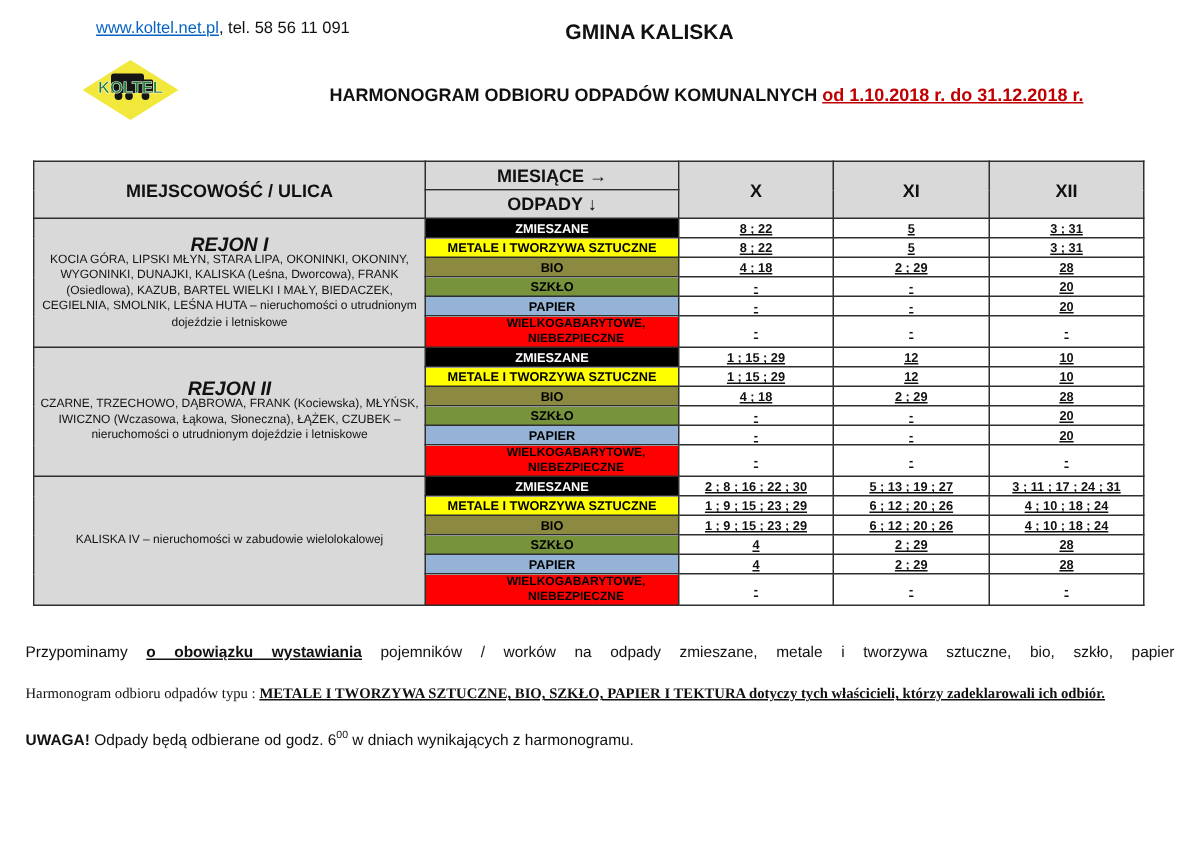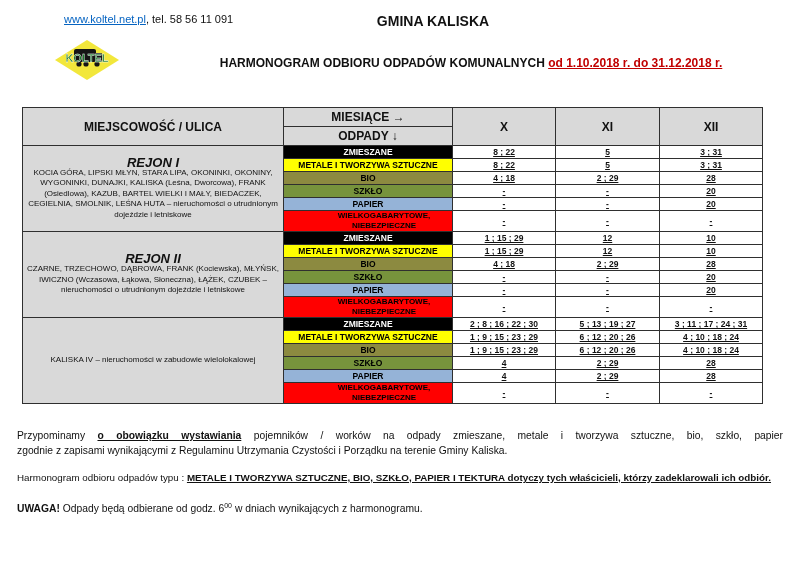--- a/index.html
+++ b/index.html
@@ -28,21 +28,21 @@
   .region-title:empty{display:none;}
   tr.rw{height:13px;}
   tr.red{height:17px;}
   td.wt{font-weight:bold;font-size:8.5px;line-height:10px;}
   tr.red td.wt{font-size:8px;padding-left:32px;}
   td.val{font-weight:bold;font-size:8.5px;background:#ffffff;text-decoration:underline;}
   
   .footer{position:absolute;left:17px;top:396px;width:766px;font-size:10.3px;
     line-height:15px;color:#111;margin-top:32px;}
   .jl{text-align:justify;text-align-last:justify;}
-  .p2{margin-top:12px;white-space:nowrap;font-size:9.8px;}
+  .p2{margin-top:12px;white-space:nowrap;font-size:9.8px;font-family:Liberation Serif, serif;}
   .p3{margin-top:13px;}
   .footer span.b,.doc-title span.b{font-weight:bold;}
   .footer span.u,.doc-title span.u{text-decoration:underline;}
   sup{font-size:7px;}
 </style>
 </head>
 <body>
 
 <div class="contact-line">
   <a href="#" style="color: rgb(5, 99, 193);">www.koltel.net.pl</a><span>, tel. 58 56 11 091</span>
@@ -202,16 +202,15 @@
     <td class="wt" style="background-color: rgb(255, 0, 0); color: rgb(0, 0, 0);">WIELKOGABARYTOWE, NIEBEZPIECZNE</td>
     <td class="val">-</td>
     <td class="val">-</td>
     <td class="val">-</td>
   </tr>
   </tbody>
 </table>
 
 <div class="footer">
   <div class="jl"><span>Przypominamy </span><span class="b u">o obowiązku wystawiania</span><span> pojemników / worków na odpady zmieszane, metale i tworzywa sztuczne, bio, szkło, papier</span></div>
-  <div>zgodnie z zapisami wynikającymi z Regulaminu Utrzymania Czystości i Porządku na terenie Gminy Kaliska.</div>
   <div class="p2"><span>Harmonogram odbioru odpadów typu : </span><span class="b u">METALE I TWORZYWA SZTUCZNE, BIO, SZKŁO, PAPIER I TEKTURA dotyczy tych właścicieli, którzy zadeklarowali ich odbiór.</span></div>
   <div class="p3"><span class="b">UWAGA!</span><span> Odpady będą odbierane od godz. 6</span><sup>00</sup><span> w dniach wynikających z harmonogramu.</span></div>
 </div>
 
 </body></html>

